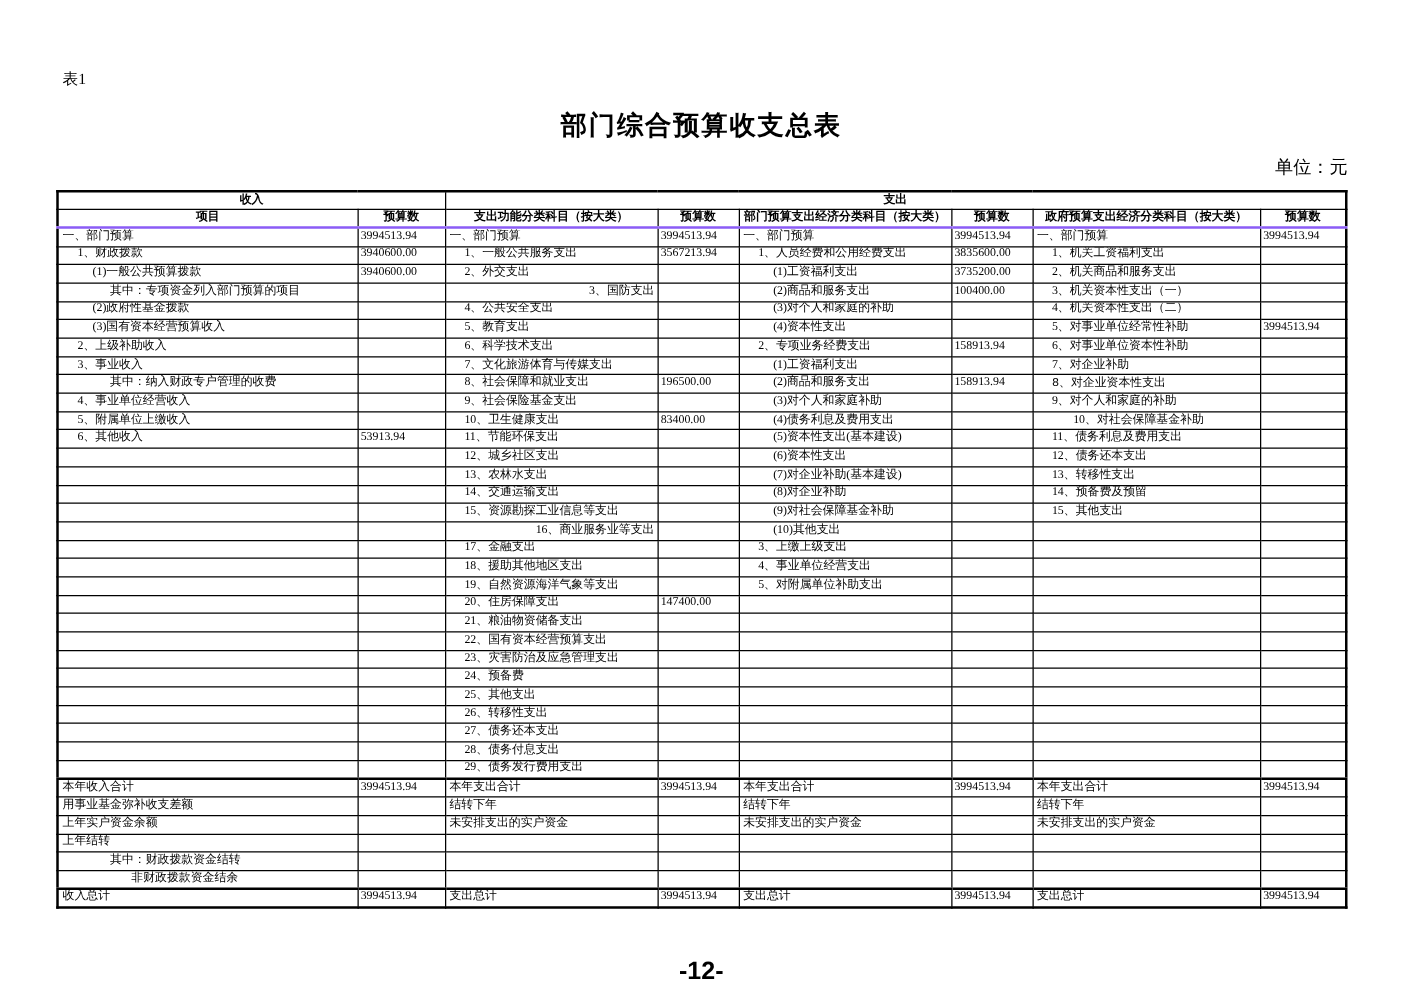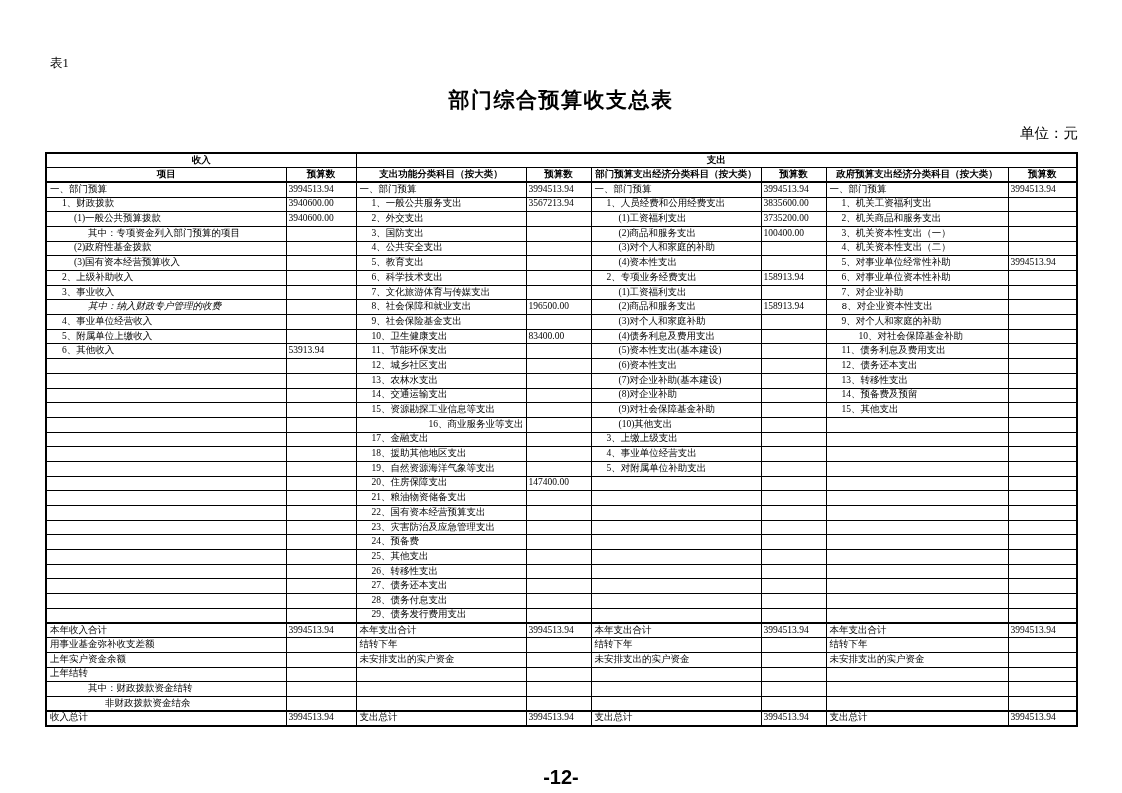--- a/index.html
+++ b/index.html
@@ -30,21 +30,21 @@
     border: 2px solid #000;
   }
   .budget th, .budget td {
     border: 1px solid #000;
     font-size: 9.5px; line-height: 1.05;
     height: 14.7px; padding: 0 2px;
     overflow: hidden; white-space: nowrap;
     vertical-align: middle;
   }
   .budget thead th { text-align: center; font-weight: bold; }
-  .budget thead tr.col-head th { border-bottom: 2px solid #000000; }
+  .budget thead tr.col-head th { border-bottom: 2px solid #8b5cf6; }
   .budget td.c-item { text-align: left; }
   .budget td.c-val  { text-align: left; }
   .budget tr.thick-top td { border-top: 2px solid #000; }
   .footer {
     position: absolute; left: 0; top: 766px; width: 1122px;
     text-align: center; font-size: 20px; font-weight: bold;
     font-family: "Liberation Sans", "DejaVu Sans", sans-serif;
   }
 </style>
 </head>
@@ -110,21 +110,21 @@
         <td class="c-item" style="padding-left: 15px;">2、外交支出</td>
         <td class="c-val"></td>
         <td class="c-item" style="padding-left: 27px;">(1)工资福利支出</td>
         <td class="c-val">3735200.00</td>
         <td class="c-item" style="padding-left: 15px;">2、机关商品和服务支出</td>
         <td class="c-val"></td>
       </tr>
       <tr>
         <td class="c-item" style="padding-left: 41px;">其中：专项资金列入部门预算的项目</td>
         <td class="c-val"></td>
-        <td class="c-item" style="padding-left: 15px;">3、国防支出</td>
+        <td class="c-item" style="padding-left: 15px; text-align: right;">3、国防支出</td>
         <td class="c-val"></td>
         <td class="c-item" style="padding-left: 27px;">(2)商品和服务支出</td>
         <td class="c-val">100400.00</td>
         <td class="c-item" style="padding-left: 15px;">3、机关资本性支出（一）</td>
         <td class="c-val"></td>
       </tr>
       <tr>
         <td class="c-item" style="padding-left: 27px;">(2)政府性基金拨款</td>
         <td class="c-val"></td>
         <td class="c-item" style="padding-left: 15px;">4、公共安全支出</td>
@@ -158,21 +158,21 @@
         <td class="c-item" style="padding-left: 15px;">3、事业收入</td>
         <td class="c-val"></td>
         <td class="c-item" style="padding-left: 15px;">7、文化旅游体育与传媒支出</td>
         <td class="c-val"></td>
         <td class="c-item" style="padding-left: 27px;">(1)工资福利支出</td>
         <td class="c-val"></td>
         <td class="c-item" style="padding-left: 15px;">7、对企业补助</td>
         <td class="c-val"></td>
       </tr>
       <tr>
-        <td class="c-item" style="padding-left: 41px; font-style: italic;">其中：纳入财政专户管理的收费</td>
+        <td class="c-item" style="padding-left: 41px;">其中：纳入财政专户管理的收费</td>
         <td class="c-val"></td>
         <td class="c-item" style="padding-left: 15px;">8、社会保障和就业支出</td>
         <td class="c-val">196500.00</td>
         <td class="c-item" style="padding-left: 27px;">(2)商品和服务支出</td>
         <td class="c-val">158913.94</td>
         <td class="c-item" style="padding-left: 15px; font-family: Liberation Mono, monospace;">8、对企业资本性支出</td>
         <td class="c-val"></td>
       </tr>
       <tr>
         <td class="c-item" style="padding-left: 15px;">4、事业单位经营收入</td>

